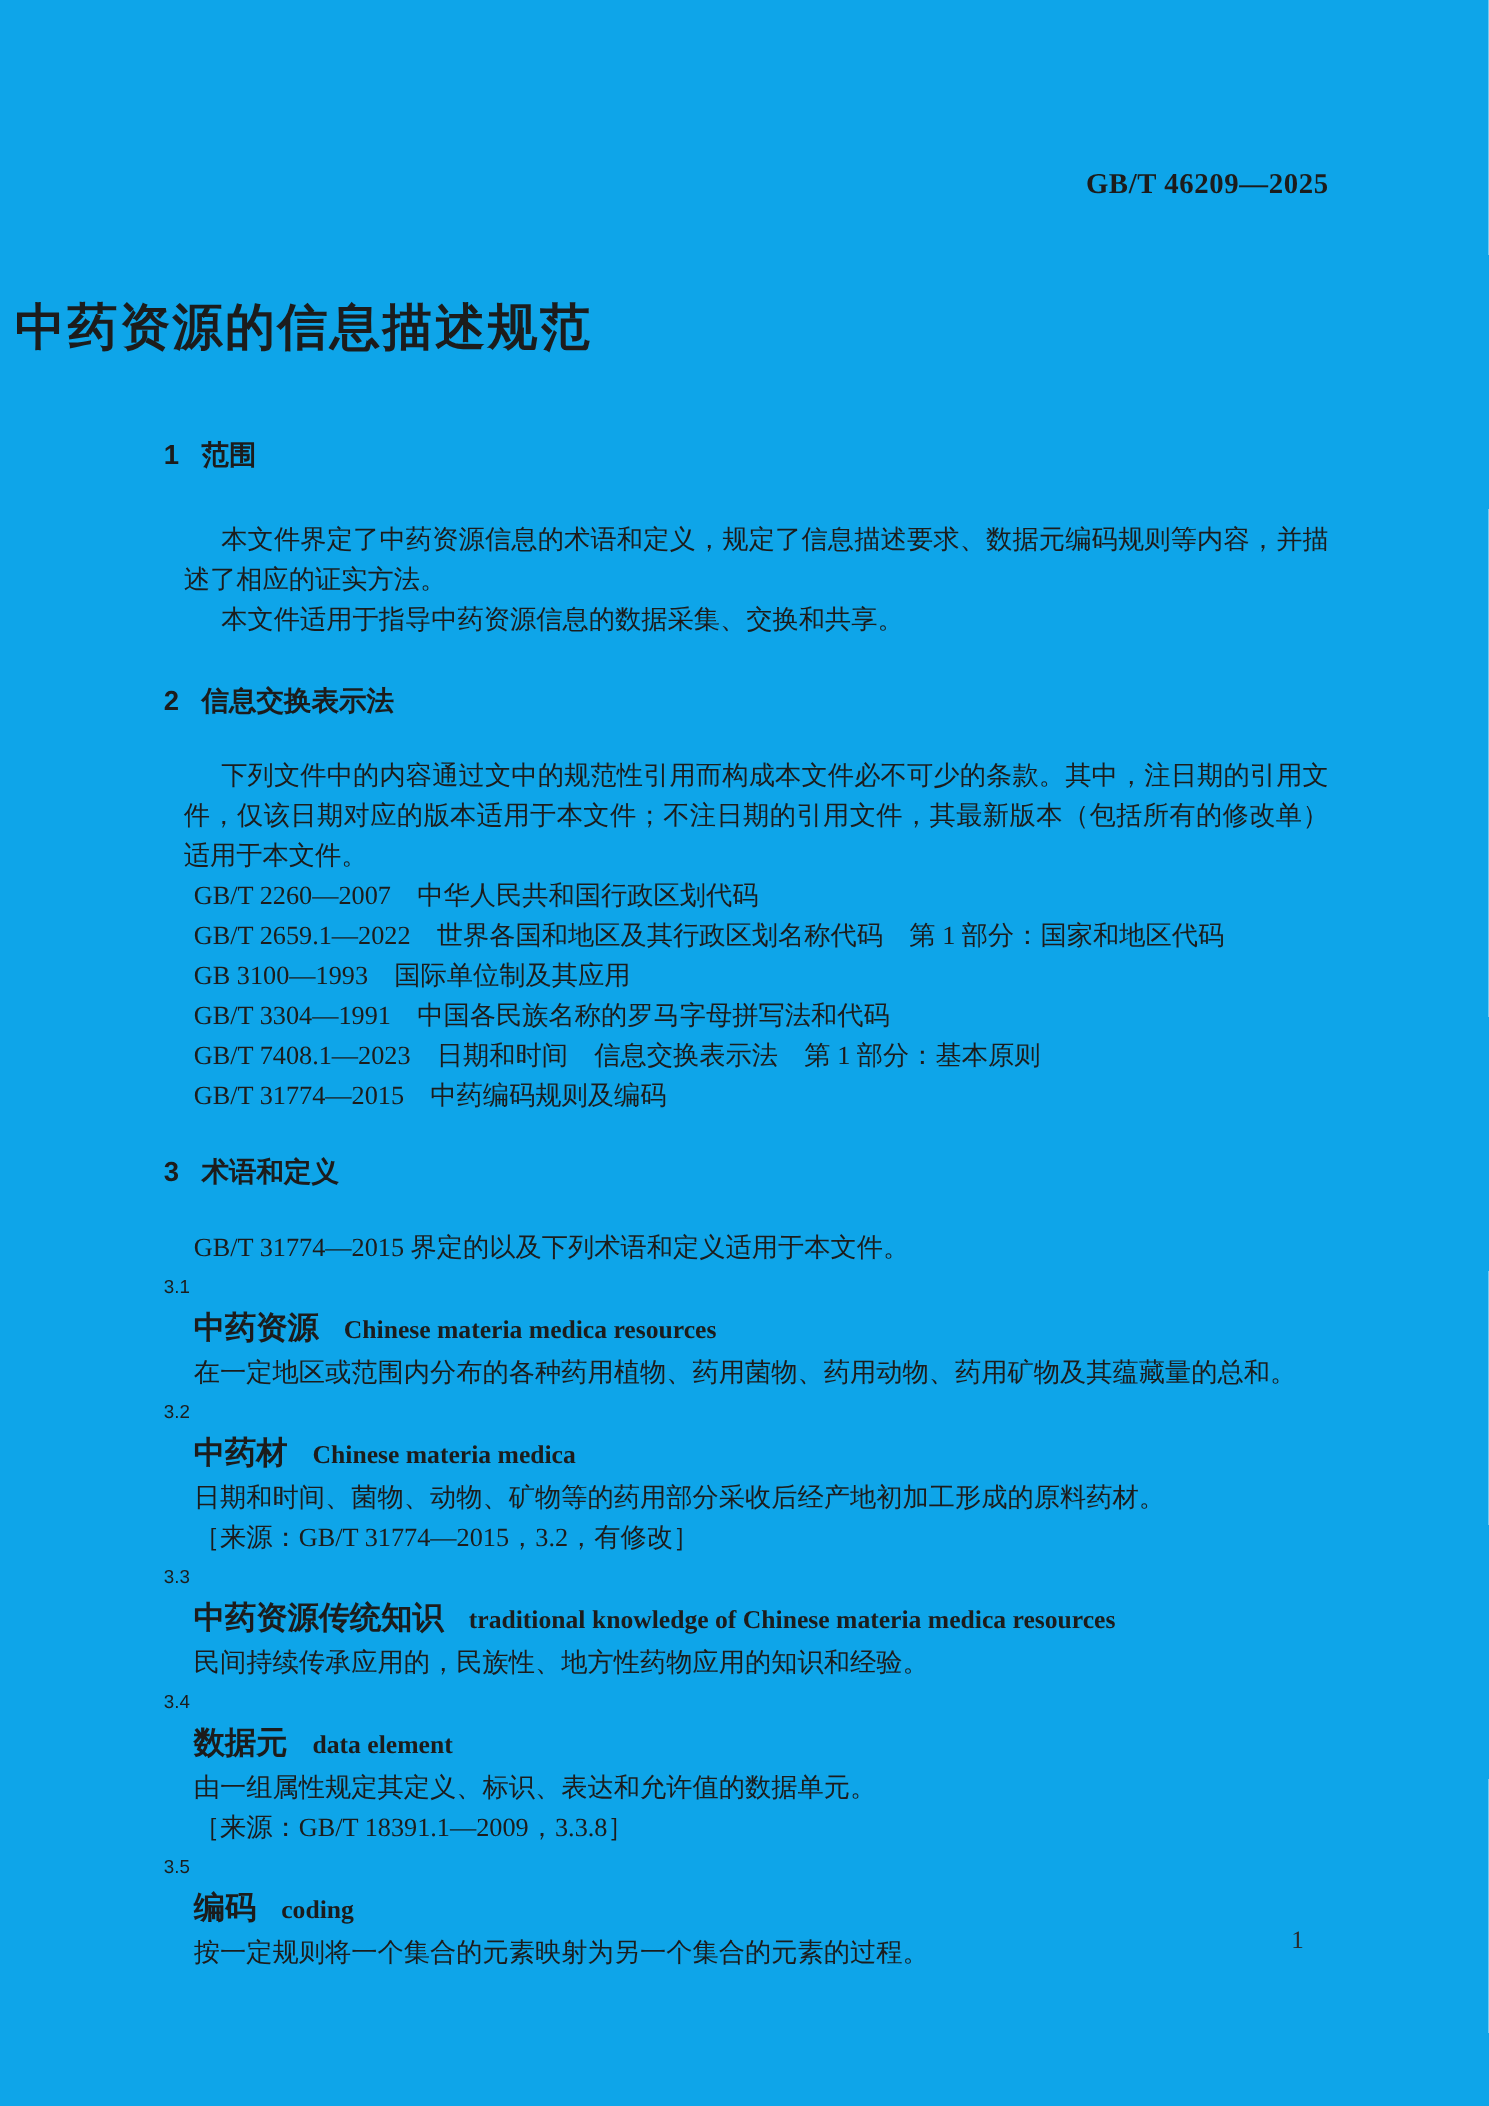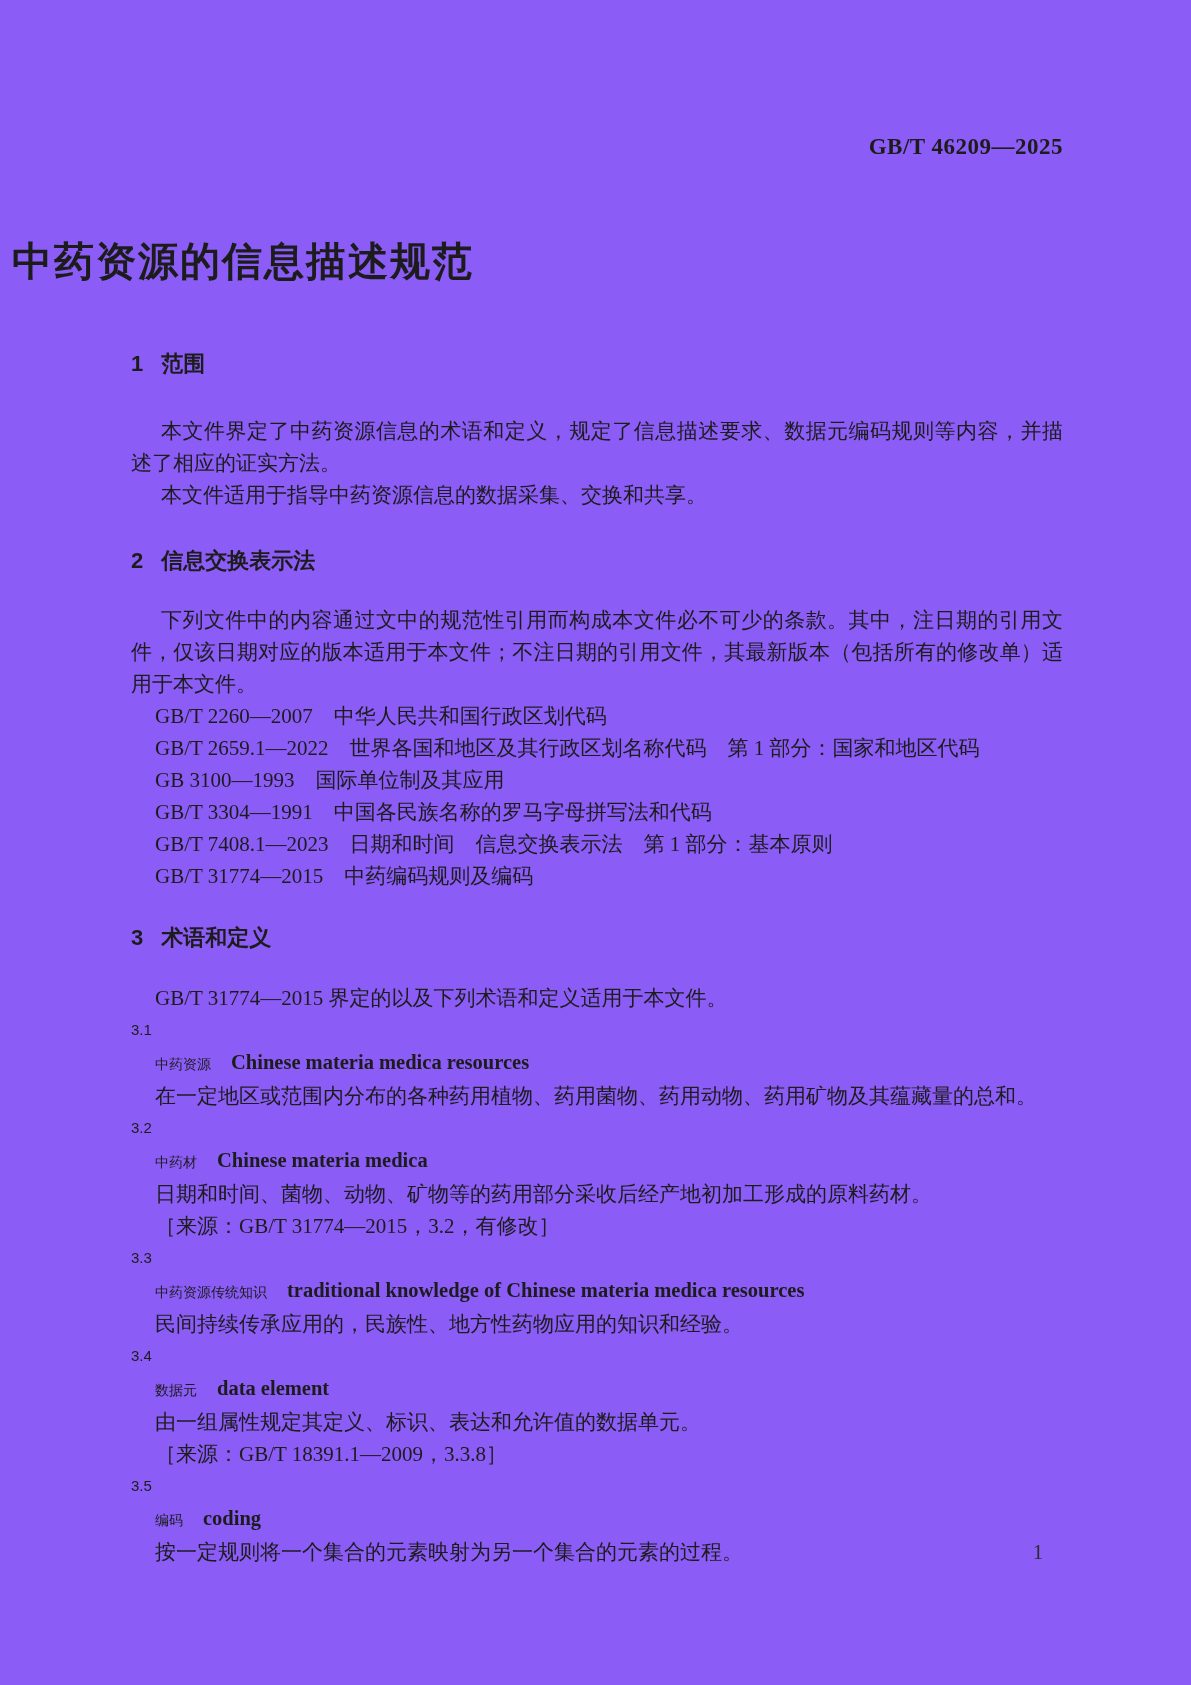--- a/index.html
+++ b/index.html
@@ -4,21 +4,21 @@
 <style>
   html, body {
     margin: 0;
     padding: 0;
     background: #ffffff;
   }
   .page {
     position: relative;
     width: 1191px;
     height: 1685px;
-    background: #8b5cf6;
+    background: #0ea5e9;
     color: #1c1c1c;
     font-family: "Liberation Serif", "DejaVu Serif", serif;
     overflow: hidden;
   }
   
   .std-number {
     position: absolute;
     top: 134px;
     left: 0;
     right: 128px;
@@ -59,21 +59,21 @@
   #sec-scope  { margin-top: 348px; }
   #sec-refs   { margin-top: 34px; }
   #sec-terms  { margin-top: 30px; }
 
   .para {
     margin: 0;
     font-size: 21px;
     line-height: 32px;
     text-align: justify;
   }
-  .indent   { text-indent: 30px; }
+  .indent   { text-indent: 30px; margin-left: 16px; }
   #scope-p1 { margin-top: 35px; }
   #refs-intro { margin-top: 27px; }
   #terms-intro { margin-top: 28px; text-indent: 24px; text-align: left; }
 
   .ref-list {
     margin: 0;
     padding: 0 0 0 24px;
     list-style: none;
   }
   .ref-item {
@@ -88,22 +88,22 @@
     font-size: 15px;
     line-height: 32px;
   }
   .term-head {
     padding-left: 24px;
     line-height: 32px;
     white-space: nowrap;
   }
   .term-zh {
     font-family: "Liberation Sans", "DejaVu Sans", sans-serif;
-    font-weight: normal;
-    font-size: 14px;
+    font-weight: bold;
+    font-size: 25px;
   }
   .term-en {
     font-family: "Liberation Serif", "DejaVu Serif", serif;
     font-weight: bold;
     font-size: 20.5px;
     margin-left: 20px;
   }
   .term-def, .term-src {
     padding-left: 24px;
     font-size: 21px;

